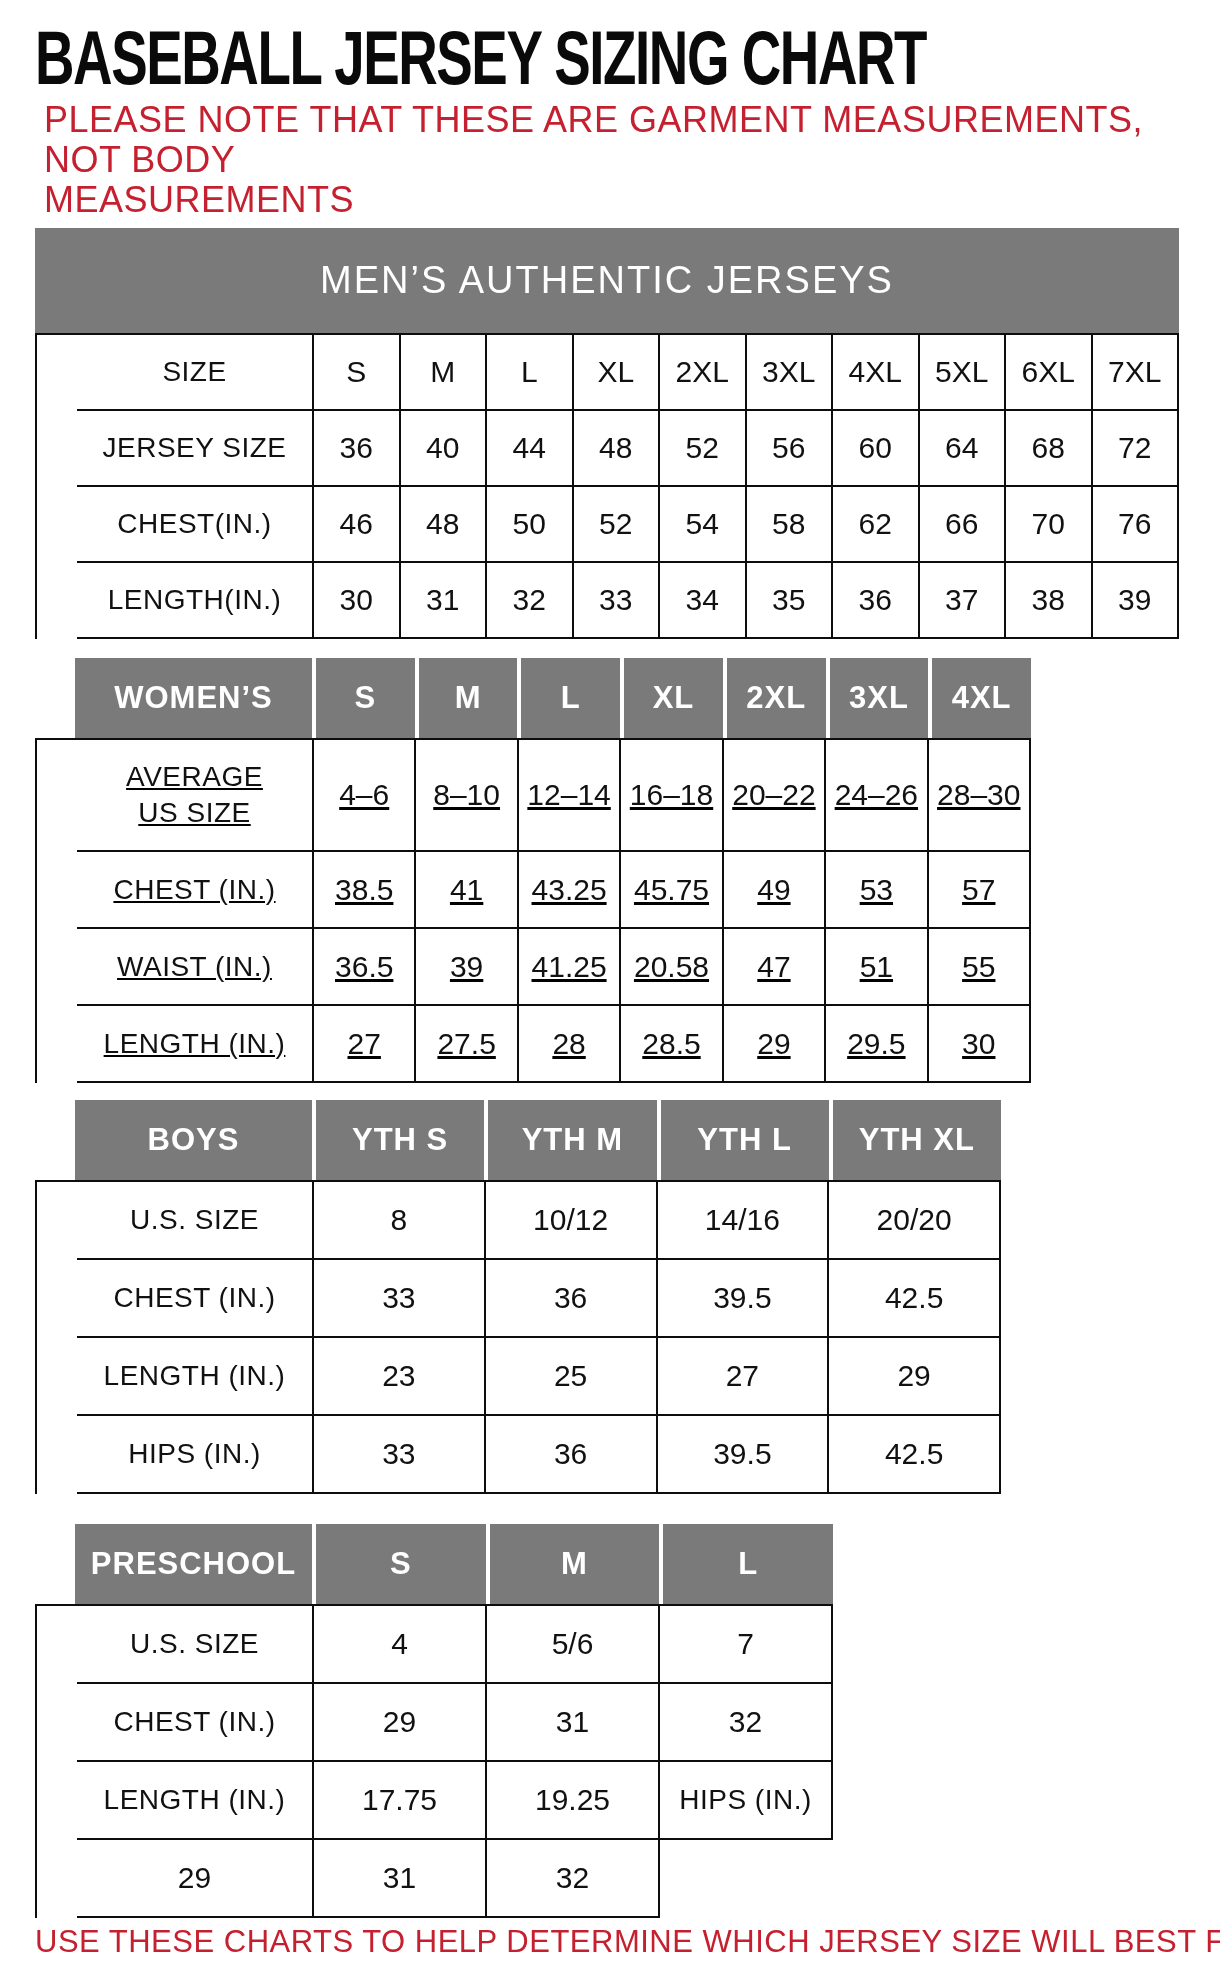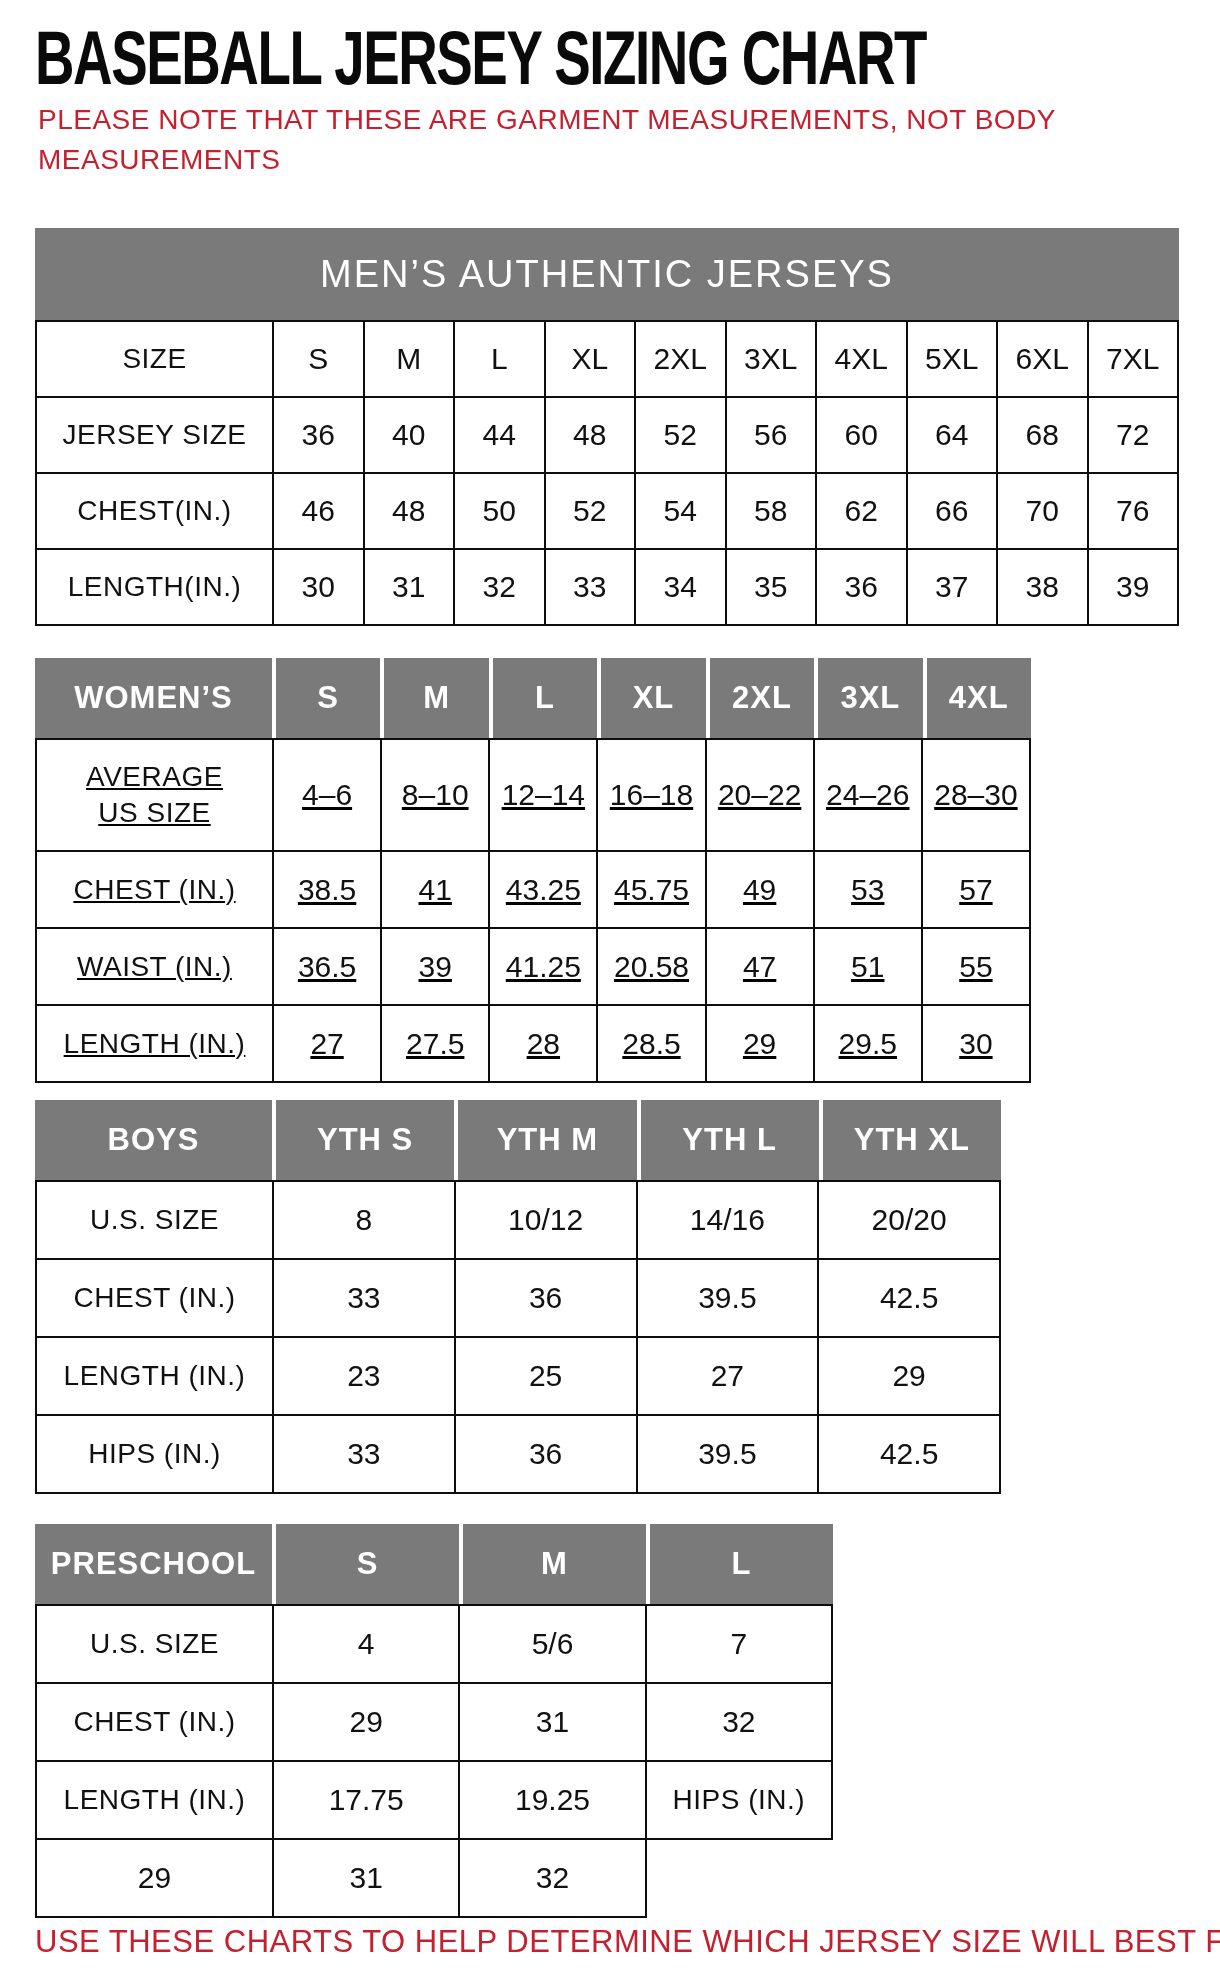--- a/index.html
+++ b/index.html
@@ -15,46 +15,46 @@
 
   
   #page-title {
     left:35px; top:14px;
     font-size:76px; font-weight:700;
     letter-spacing:-2px; white-space:nowrap;
     transform:scaleX(0.72); transform-origin:left top;
     color:#0a0a0a;
   }
   #note {
-    left:38px; top:100px;
+    left:44px; top:100px;
     color:#c5202f;
-    font-size:28px; line-height:40px; letter-spacing:0.5px;
+    font-size:36px; line-height:40px; letter-spacing:0.5px;
     font-weight:400;
   }
   #footer-note {
     left:35px; top:1924px;
     color:#c5202f;
     font-size:31px; letter-spacing:0.5px; white-space:nowrap;
   }
 
   
   .tblwrap { position:absolute; }
   #tbl-mens      { left:35px; top:228px;  width:1144px; }
   #tbl-womens    { left:35px; top:658px;  width:996px; }
   #tbl-boys      { left:35px; top:1100px; width:966px;border-radius:20px; }
   #tbl-preschool { left:35px; top:1524px; width:798px; }
 
-  .grid { display:grid; }
+  .grid { display:grid;padding-left:40px; }
   .mens-cols      { grid-template-columns:237px repeat(10, 1fr); }
   .womens-cols    { grid-template-columns:237px repeat(7, 1fr); }
   .boys-cols      { grid-template-columns:237px repeat(4, 1fr); }
   .preschool-cols { grid-template-columns:237px repeat(3, 1fr); }
 
   .banner {
-    height:92px; background:#7a7a7a;
+    height:105px; background:#7a7a7a;
     display:flex; align-items:center; justify-content:center;
     color:#fff; font-size:38px; letter-spacing:2px; font-weight:400;
   }
 
   .ghead { column-gap:4px; background:#fff;font-weight:bold; }
   .gcell {
     height:80px; background:#7a7a7a;
     display:flex; align-items:center; justify-content:center;
     color:#fff; font-size:31px; letter-spacing:1px;
   }

